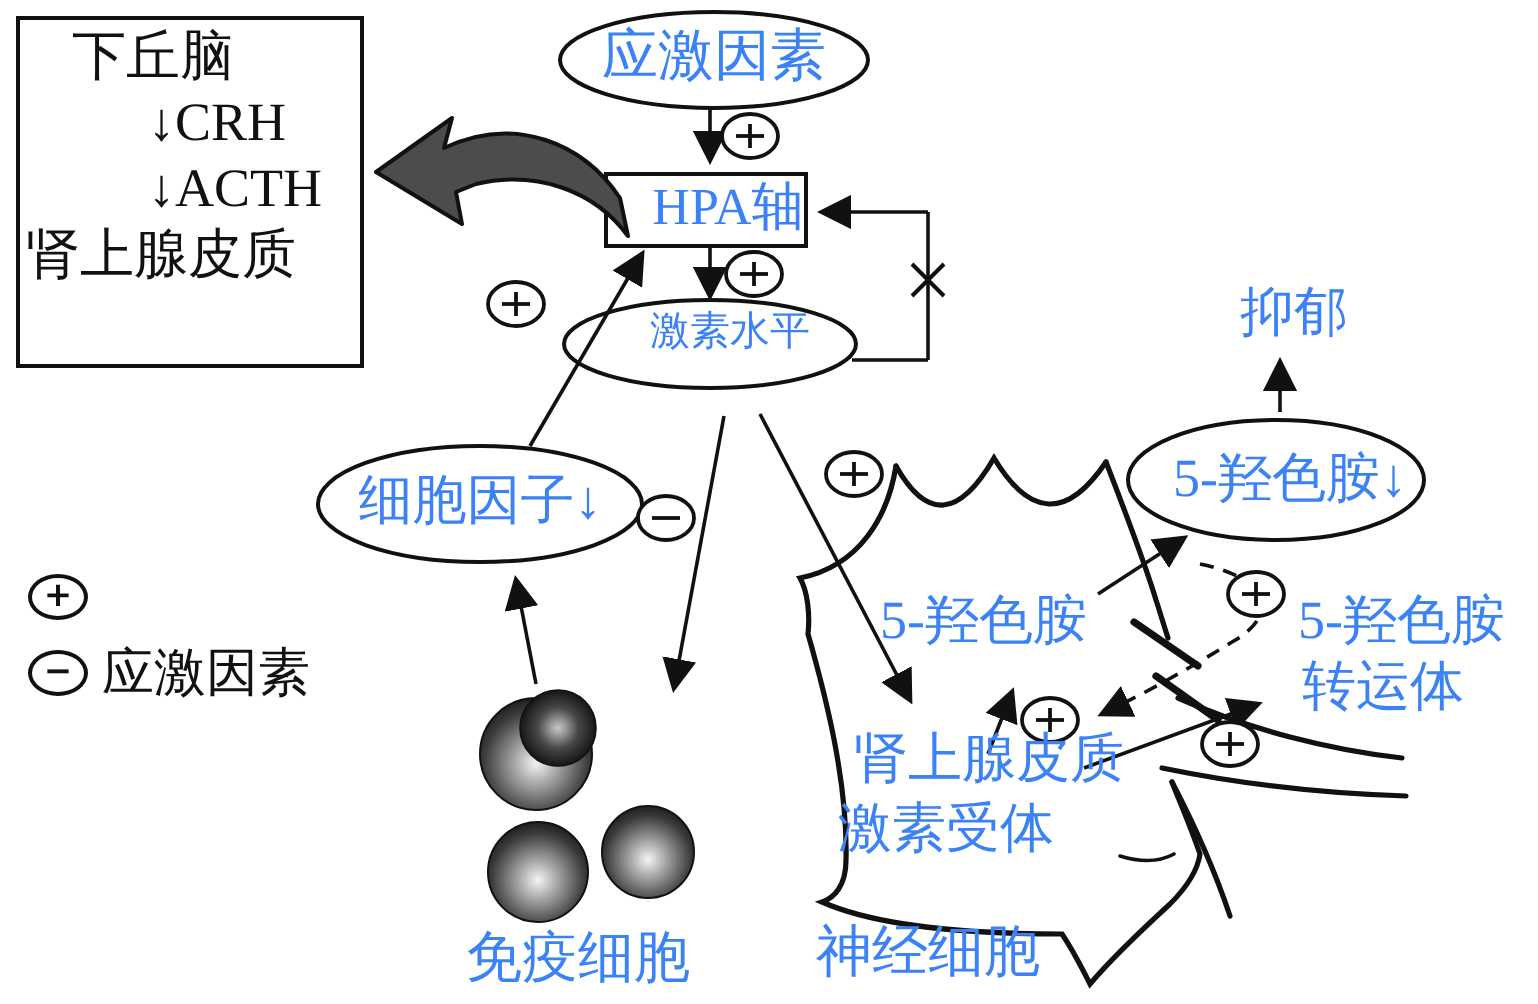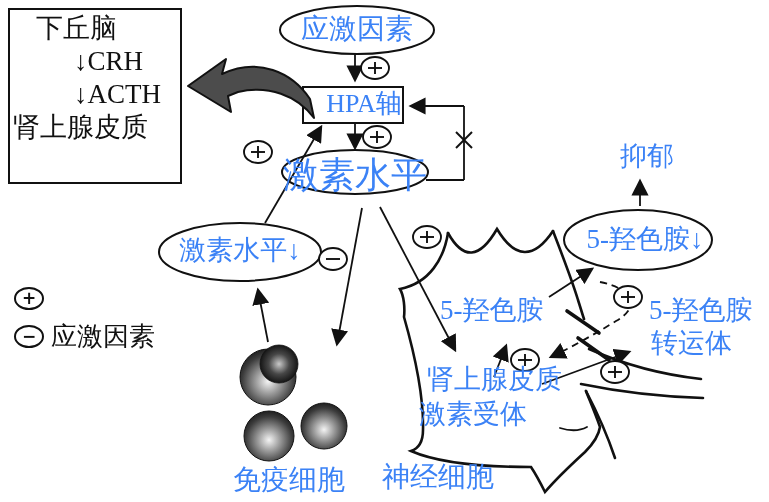--- a/index.html
+++ b/index.html
@@ -151,31 +151,31 @@
 
   <div class="brainbox">
     <span class="bl" style="padding-left:24px">下丘脑</span>
     <span class="bl" style="padding-left:62px">↓CRH</span>
     <span class="bl" style="padding-left:62px">↓ACTH</span>
     <span class="bl" style="padding-left:1px">肾上腺皮质</span>
   </div>
 
   <div class="lbl ctr" style="left:282px;top:14px;width:150px;font-size:28px">应激因素</div>
   <div class="lbl ctr" style="left:316px;top:90px;width:96px;font-size:26px">HPA轴</div>
-  <div class="lbl ctr" style="left:282px;top:156px;width:146px;font-size:36px">激素水平</div>
-  <div class="lbl ctr" style="left:161px;top:236px;width:158px;font-size:27px">激素水平↓</div>
+  <div class="lbl ctr" style="left:292px;top:156px;width:146px;font-size:20px">激素水平</div>
+  <div class="lbl ctr" style="left:161px;top:236px;width:158px;font-size:27px">细胞因子↓</div>
   <div class="lbl ctr" style="left:567px;top:225px;width:156px;font-size:27px">5-羟色胺↓</div>
   <div class="lbl" style="left:620px;top:142px;font-size:27px">抑郁</div>
   <div class="lbl" style="left:440px;top:296px;font-size:27px">5-羟色胺</div>
   <div class="lbl" style="left:427px;top:365px;font-size:27px">肾上腺皮质</div>
   <div class="lbl" style="left:419px;top:400px;font-size:27px">激素受体</div>
   <div class="lbl" style="left:649px;top:296px;font-size:27px">5-羟色胺</div>
   <div class="lbl" style="left:651px;top:329px;font-size:27px">转运体</div>
   <div class="lbl" style="left:233px;top:465px;font-size:28px">免疫细胞</div>
-  <div class="lbl" style="left:382px;top:462px;font-size:28px">神经细胞</div>
+  <div class="lbl" style="left:408px;top:462px;font-size:28px">神经细胞</div>
 
   <div class="legend-row" style="left:14px;top:287px">
     <span class="sign-badge">+</span>
   </div>
   <div class="legend-row" style="left:14px;top:319px">
     <span class="sign-badge">−</span>
     <span class="legend-text">应激因素</span>
   </div>
 
 </div>

